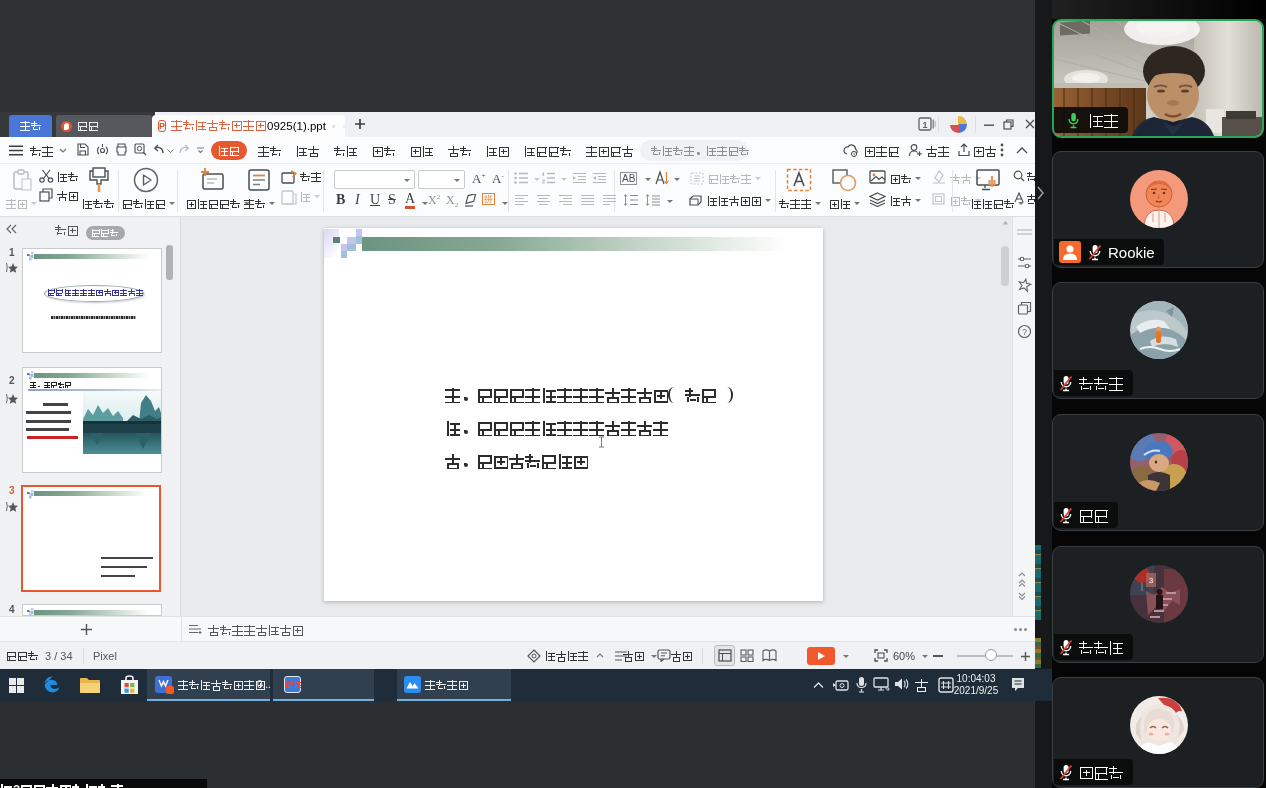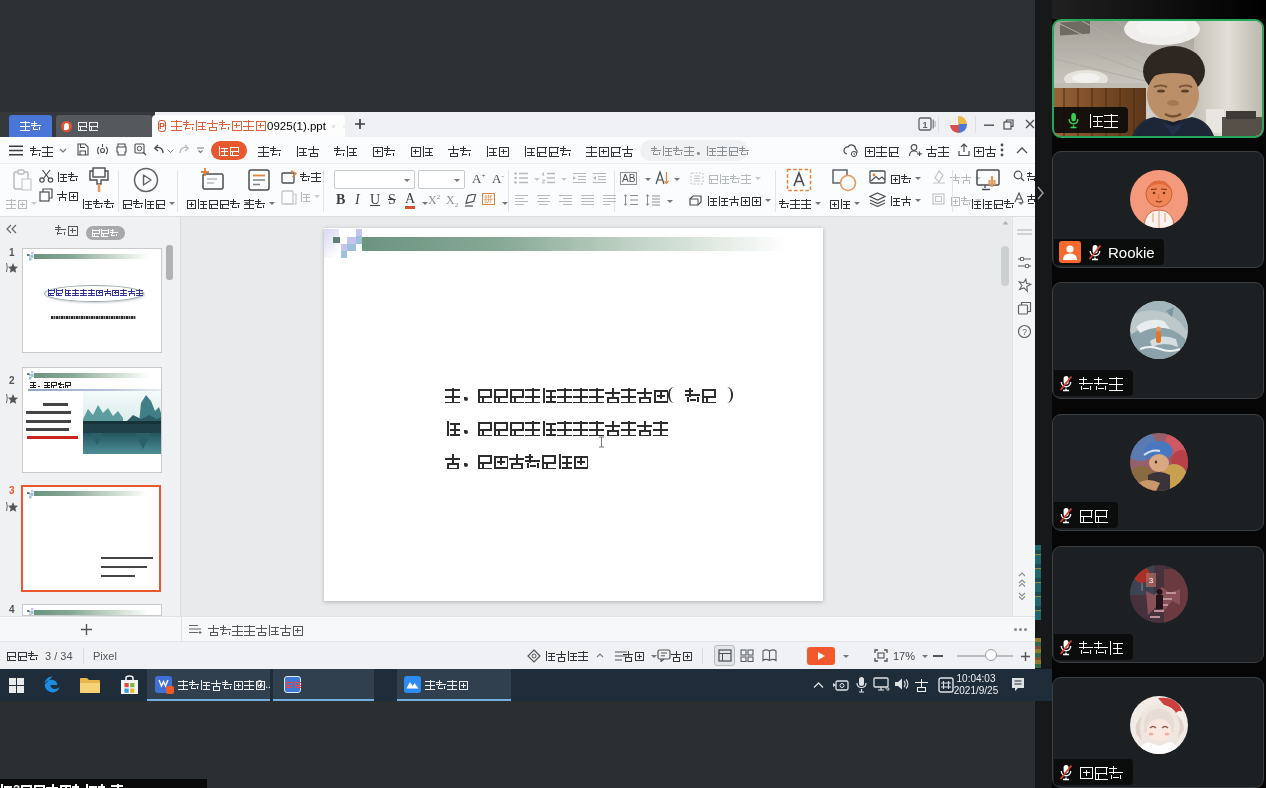--- a/index.html
+++ b/index.html
@@ -605,21 +605,21 @@
       </svg>
     <div class="abs" style="left:807px;top:5px;width:28px;height:18px;background:#f1582b;border-radius:3px"></div>
     <svg class="abs" style="left:817px;top:9px" width="9" height="10" viewBox="0 0 9 10">
         <path d="M1 1 L8 5 L1 9 Z" fill="#fff"></path>
       </svg>
     <i class="dd abs" style="left:840px;top:13px"></i>
     <svg class="abs" style="left:874px;top:7px" width="14" height="13" viewBox="0 0 14 13">
         <path d="M1 4 V1 H4 M10 1 H13 V4 M13 9 V12 H10 M4 12 H1 V9" fill="none" stroke="#4a4e52" stroke-width="1.3"></path>
         <rect x="4" y="4" width="6" height="5" fill="none" stroke="#4a4e52" stroke-width="1.1"></rect>
       </svg>
-    <span class="abs" style="left:893px;top:8px;color:#444">17%</span>
+    <span class="abs" style="left:893px;top:8px;color:#444">60%</span>
     <i class="dd abs" style="left:919px;top:13px"></i>
     <div class="abs" style="left:933px;top:13px;width:10px;height:1.8px;background:#555"></div>
     <div class="abs" style="left:957px;top:13px;width:56px;height:1.6px;background:#b9bcbf"></div>
     <div class="abs" style="left:985px;top:7px;width:12px;height:12px;border-radius:50%;background:#fff;border:1px solid #9a9da0"></div>
     <svg class="abs" style="left:1020px;top:9px" width="11" height="11" viewBox="0 0 11 11">
         <path d="M5.5 1 V10 M1 5.5 H10" stroke="#555" stroke-width="1.4"></path>
       </svg>
   </div>
 </div>
 <div class="abs" id="taskbar">

